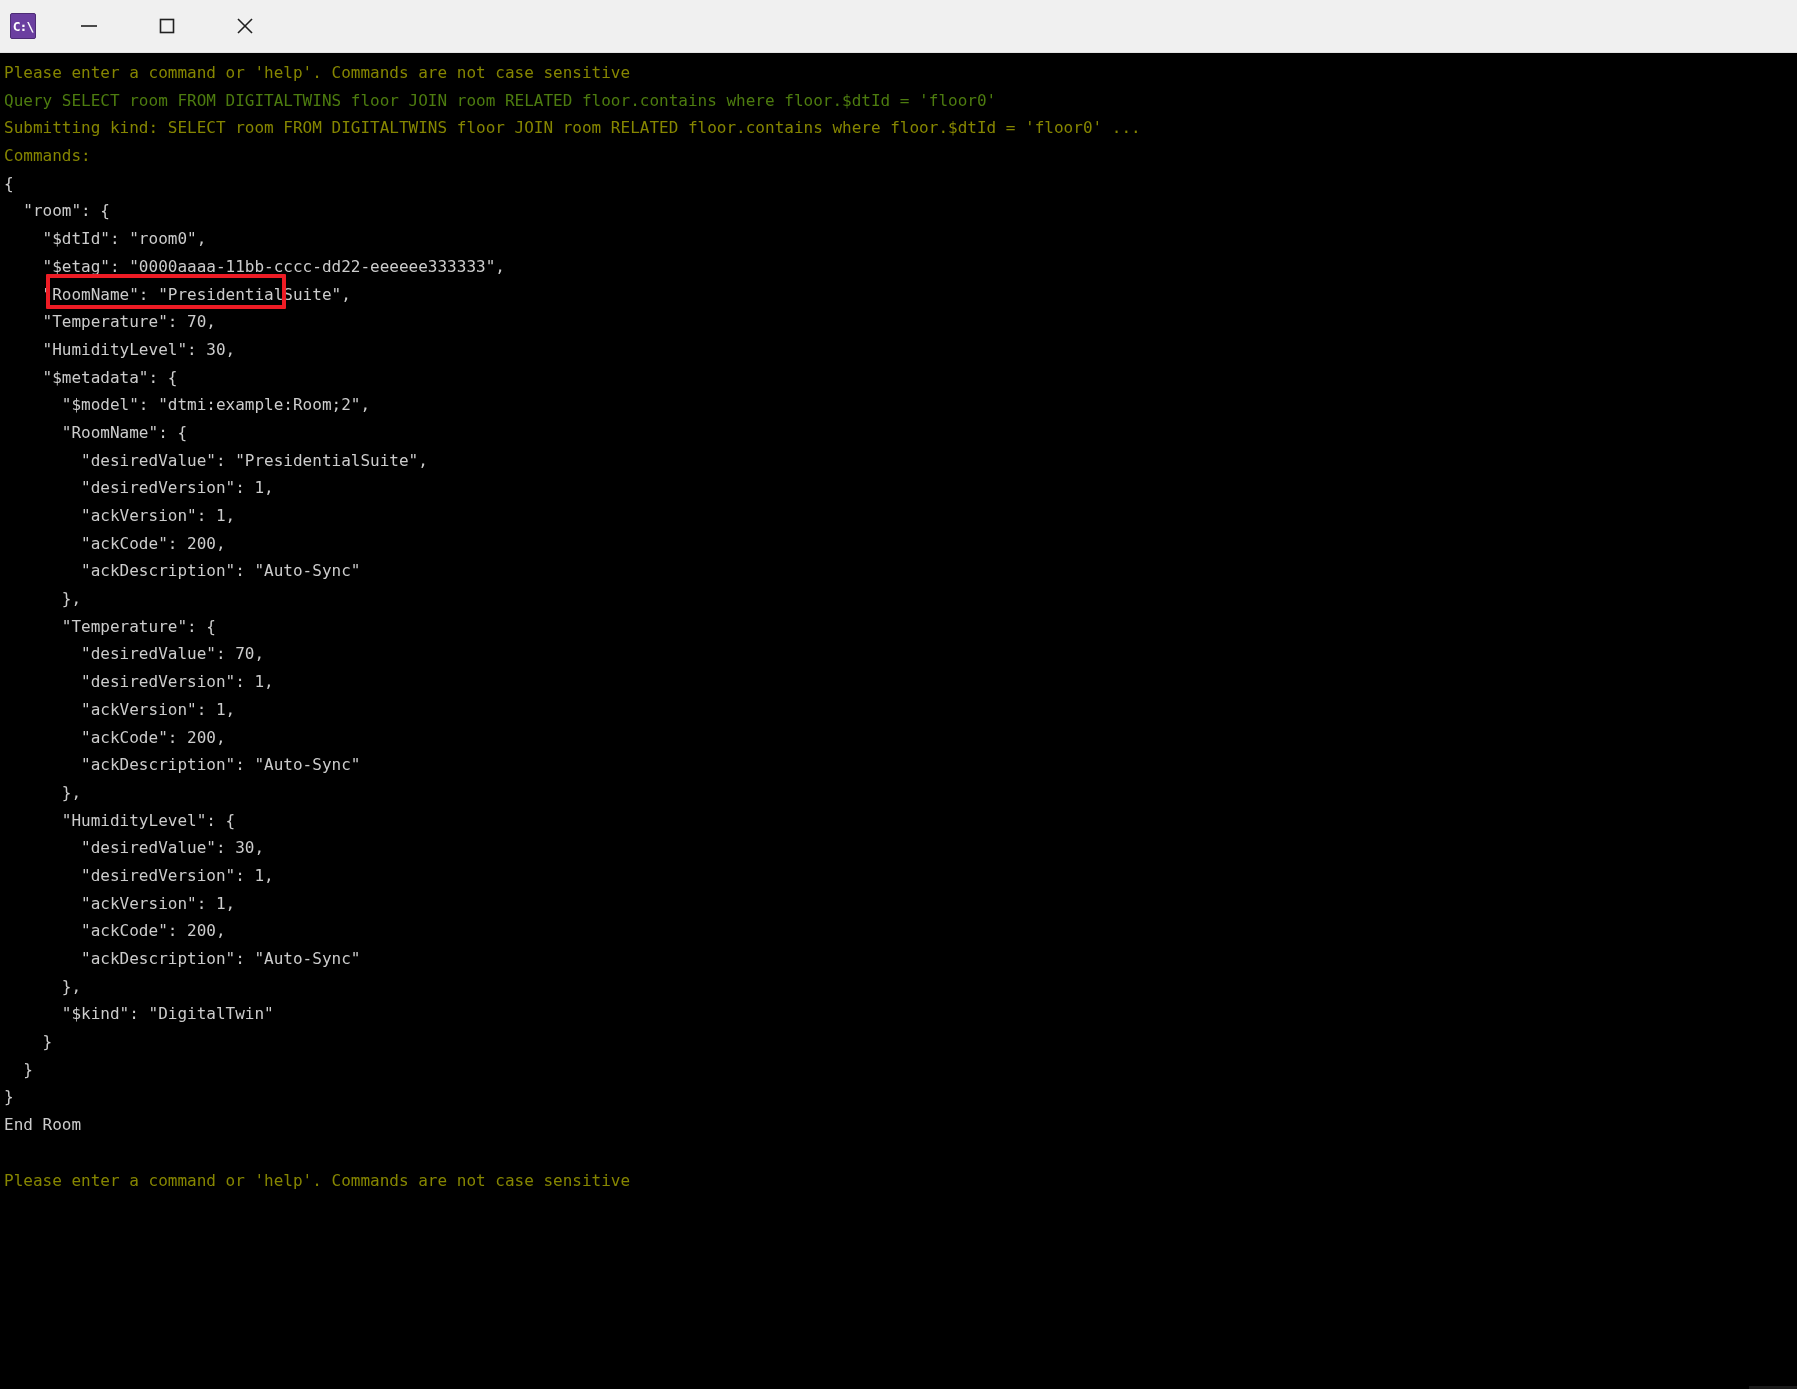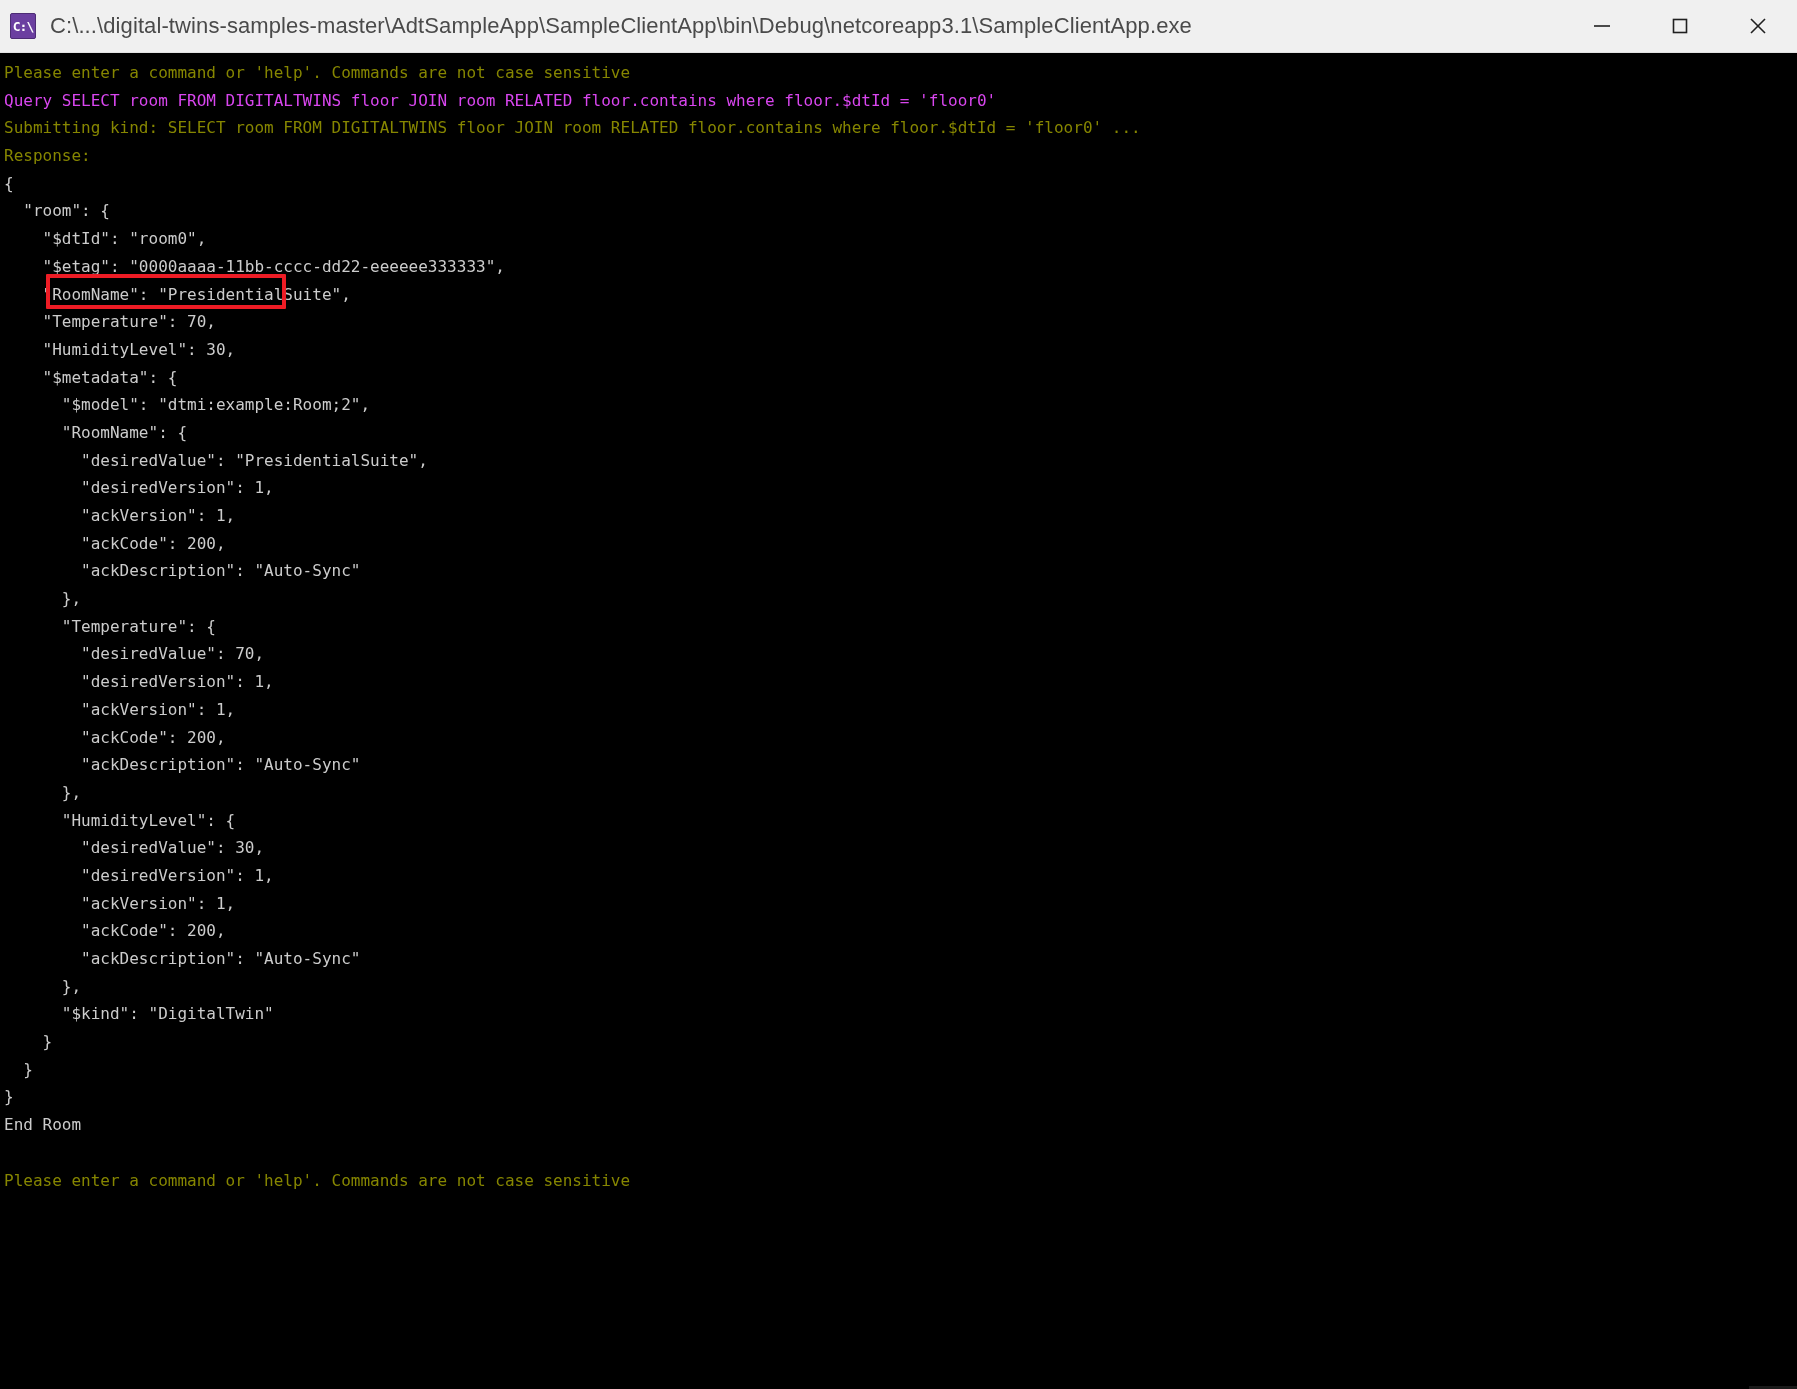--- a/index.html
+++ b/index.html
@@ -90,21 +90,21 @@
   .line {
     font-family: "DejaVu Sans Mono", monospace;
     font-size: 16px;
     line-height: 27.7px;
     white-space: pre;
     color: #cccccc;
     height: 27.7px;
     letter-spacing: 0px;
   }
   .line.prompt { color: #868600; }
-  .line.white  { color: #d946ef; }
+  .line.white  { color: #4d7c0f; }
   .line.blank  { color: transparent; }
 
   
   .highlight-box {
     position: absolute;
     border: 4px solid #ee1c25;
     box-sizing: border-box;
     pointer-events: none;
     border-radius: 1px;
   }
@@ -119,21 +119,20 @@
 </style>
 </head>
 <body>
 
 <div class="window">
 
   <div class="titlebar">
     <div class="console-icon">
       <span class="glyph">C:\</span>
     </div>
-    <div class="title-text">C:\...\digital-twins-samples-master\AdtSampleApp\SampleClientApp\bin\Debug\netcoreapp3.1\SampleClientApp.exe</div>
     <div class="win-controls">
       <div class="win-btn">
         <svg width="26" height="26" viewBox="0 0 26 26" aria-hidden="true">
           <line x1="5" y1="13" x2="21" y2="13" stroke="#202020" stroke-width="1.6"></line>
         </svg>
       </div>
       <div class="win-btn">
         <svg width="26" height="26" viewBox="0 0 26 26" aria-hidden="true">
           <rect x="6.5" y="6.5" width="13" height="13" fill="none" stroke="#202020" stroke-width="1.6"></rect>
         </svg>
@@ -145,21 +144,21 @@
         </svg>
       </div>
     </div>
   </div>
 
   <div class="console">
     <div id="console-lines">
         <div class="line prompt">Please enter a command or 'help'. Commands are not case sensitive</div>
         <div class="line white">Query SELECT room FROM DIGITALTWINS floor JOIN room RELATED floor.contains where floor.$dtId = 'floor0'</div>
         <div class="line prompt">Submitting kind: SELECT room FROM DIGITALTWINS floor JOIN room RELATED floor.contains where floor.$dtId = 'floor0' ...</div>
-        <div class="line prompt">Response:</div>
+        <div class="line prompt">Commands:</div>
         <div class="line">{</div>
         <div class="line">  "room": {</div>
         <div class="line">    "$dtId": "room0",</div>
         <div class="line">    "$etag": "0000aaaa-11bb-cccc-dd22-eeeeee333333",</div>
         <div class="line">    "RoomName": "PresidentialSuite",</div>
         <div class="line">    "Temperature": 70,</div>
         <div class="line">    "HumidityLevel": 30,</div>
         <div class="line">    "$metadata": {</div>
         <div class="line">      "$model": "dtmi:example:Room;2",</div>
         <div class="line">      "RoomName": {</div>

